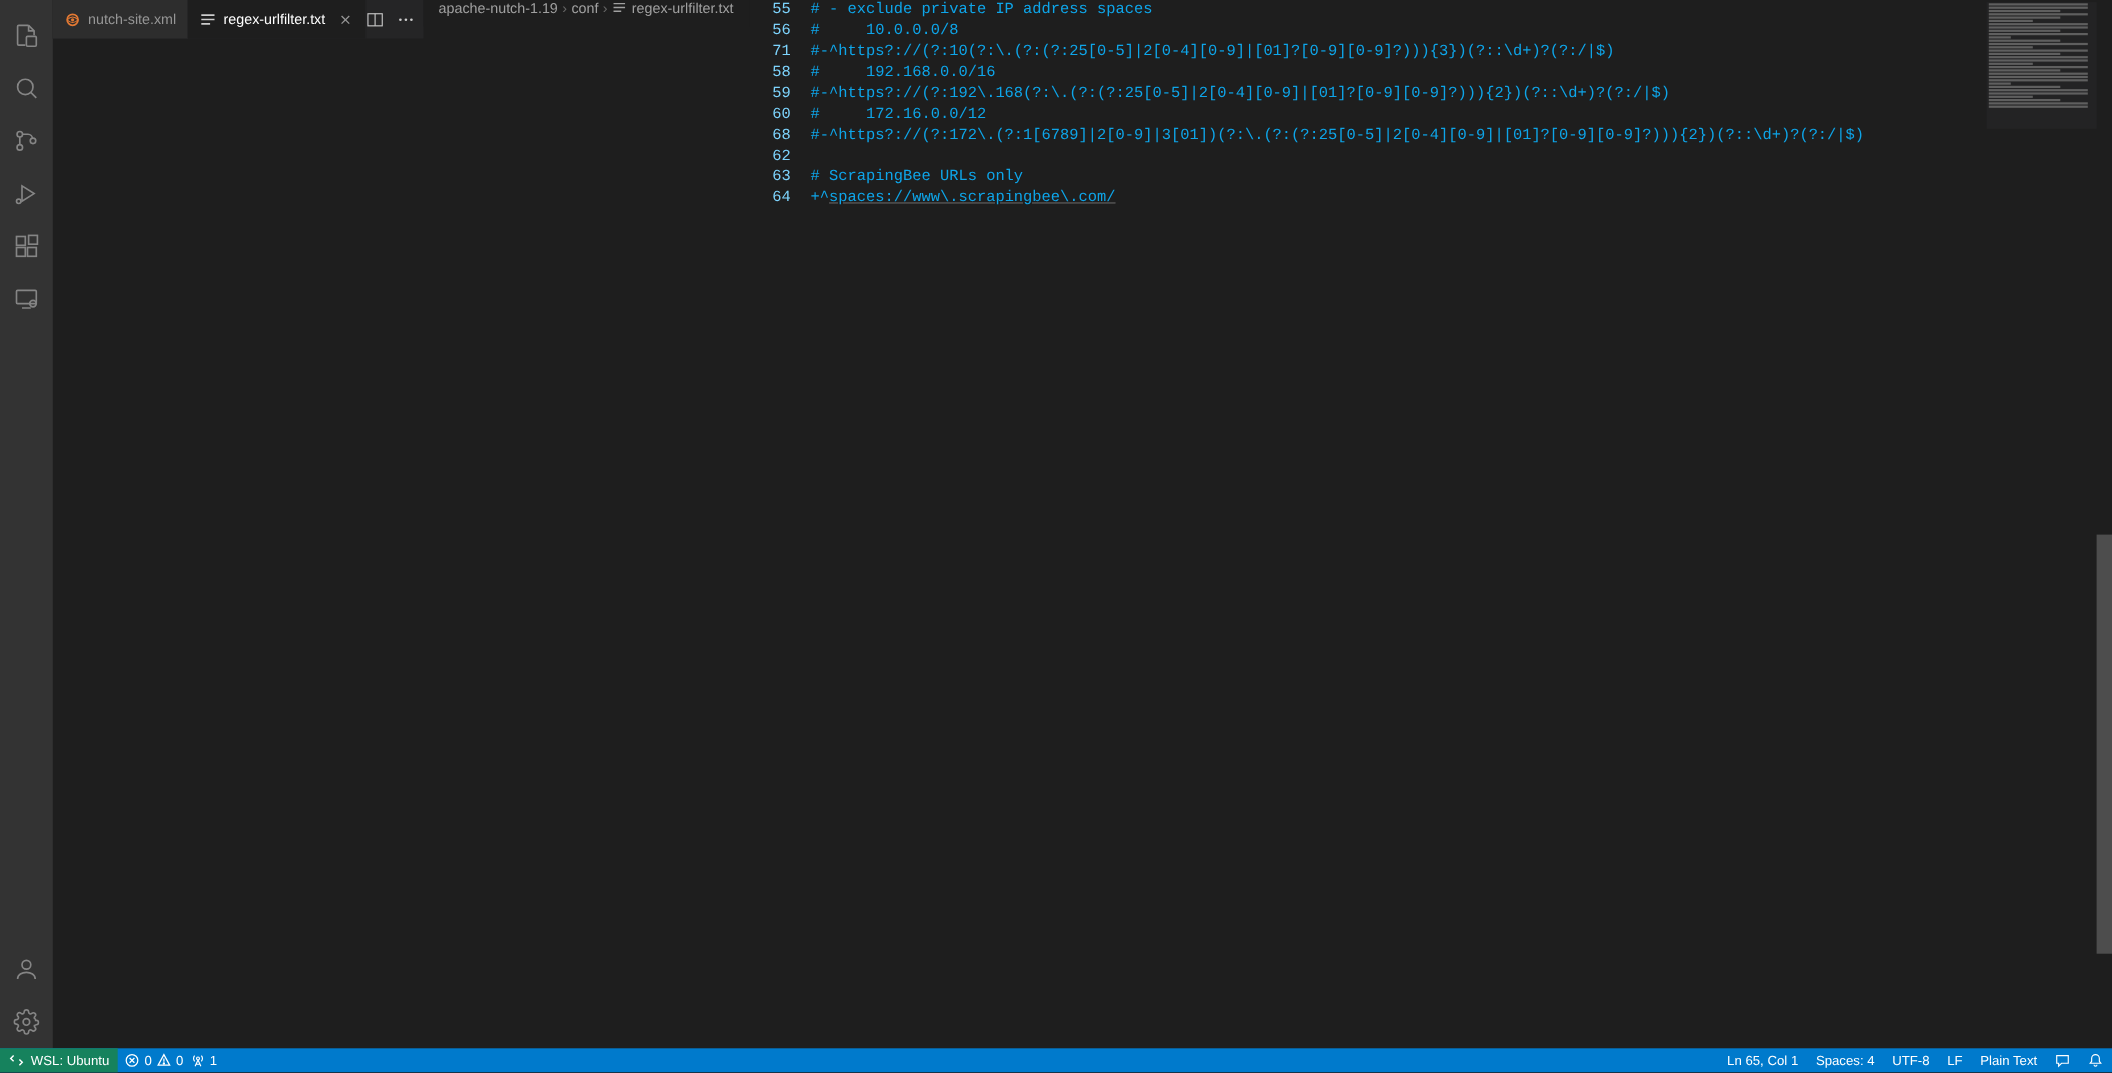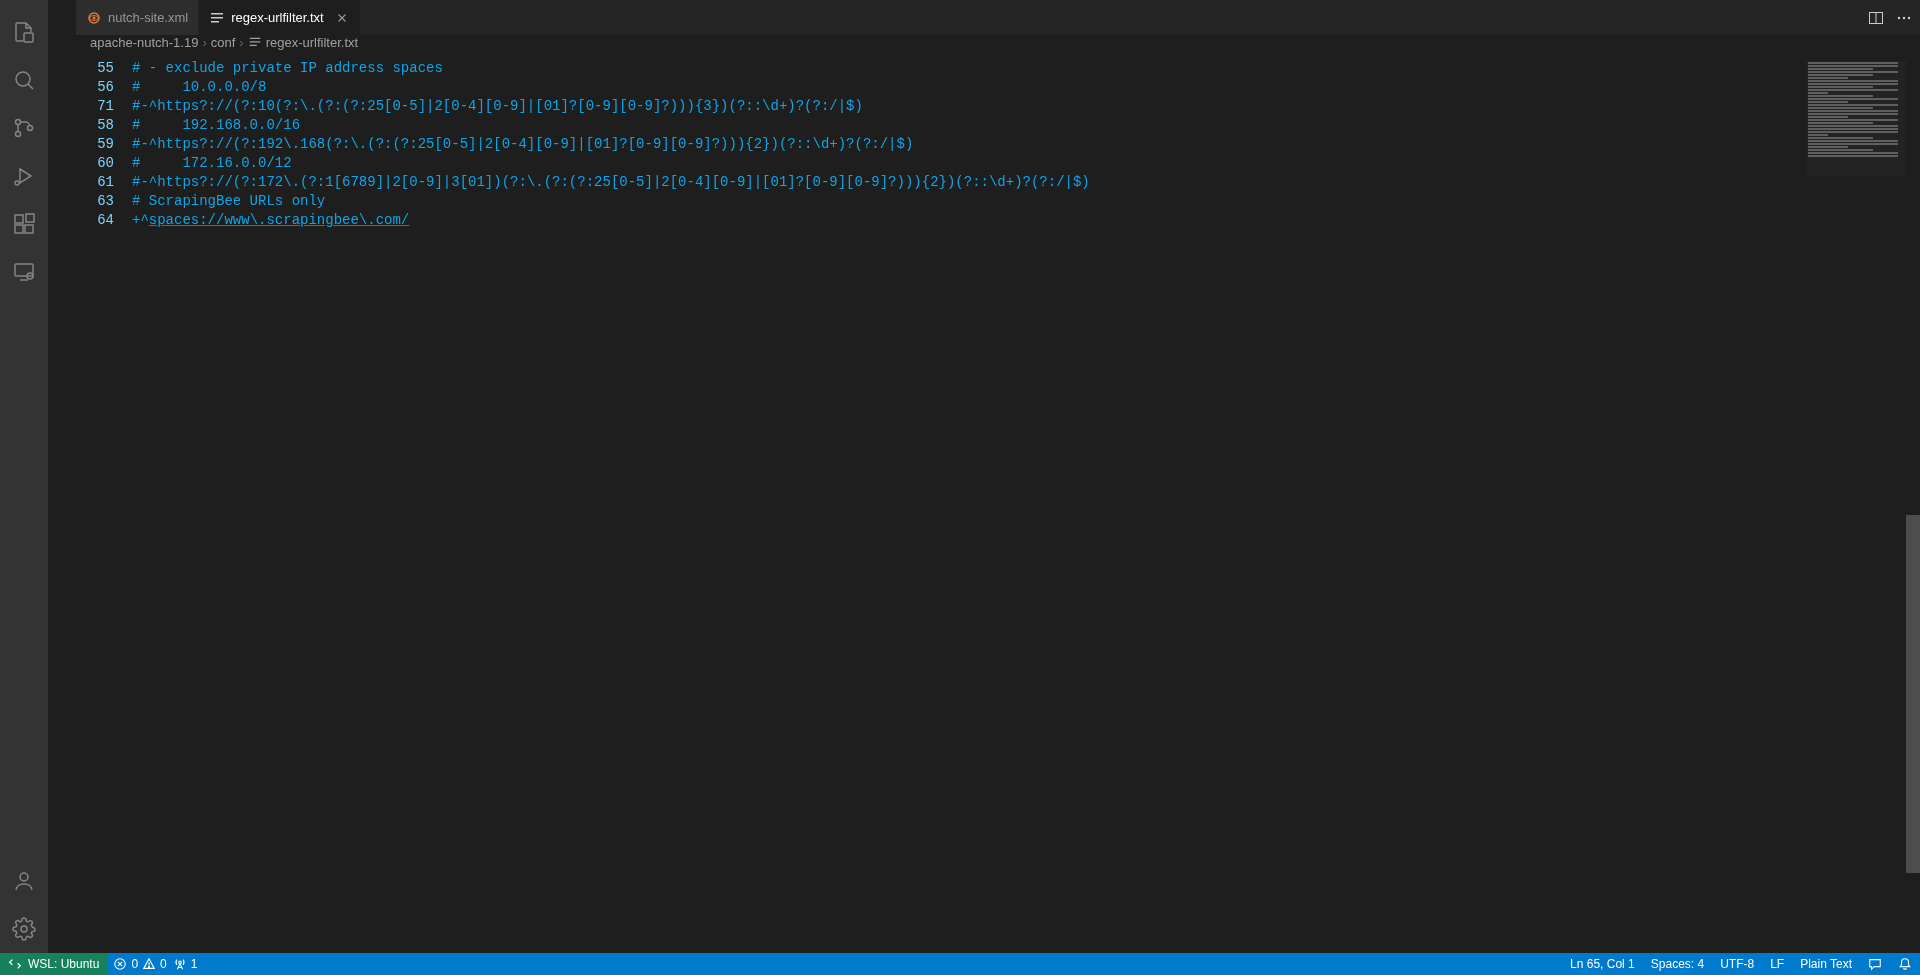--- a/index.html
+++ b/index.html
@@ -33,23 +33,22 @@
   display: flex;
   align-items: center;
   justify-content: center;
   color: #858585;
   cursor: pointer;
 }
 .activity-icon svg { width: 24px; height: 24px; }
 .editor-column {
   flex: 1;
   display: flex;
-  flex-direction: column;
+  flex-direction: row;
   min-width: 0;
-  margin-left: 28px;
 }
 .tabs-bar {
   height: 35px;
   background: #252526;
   display: flex;
   align-items: stretch;
 }
 .tab {
   display: flex;
   align-items: center;
@@ -302,21 +301,22 @@
     </div>
 
     <div class="editor-wrap">
       <div class="editor-scroll" id="editor-lines">
           <div class="code-line"><div class="gutter">55</div><div class="code-content"># - exclude private IP address spaces</div></div>
           <div class="code-line"><div class="gutter">56</div><div class="code-content">#     10.0.0.0/8</div></div>
           <div class="code-line"><div class="gutter">71</div><div class="code-content">#-^https?://(?:10(?:\.(?:(?:25[0-5]|2[0-4][0-9]|[01]?[0-9][0-9]?))){3})(?::\d+)?(?:/|$)</div></div>
           <div class="code-line"><div class="gutter">58</div><div class="code-content">#     192.168.0.0/16</div></div>
           <div class="code-line"><div class="gutter">59</div><div class="code-content">#-^https?://(?:192\.168(?:\.(?:(?:25[0-5]|2[0-4][0-9]|[01]?[0-9][0-9]?))){2})(?::\d+)?(?:/|$)</div></div>
           <div class="code-line"><div class="gutter">60</div><div class="code-content">#     172.16.0.0/12</div></div>
-          <div class="code-line"><div class="gutter">61</div><div class="code-content">#-^https?://(?:172\.(?:1[6789]|2[0-9]|3[01])(?:\.(?:(?:25[0-5]|2[0-4][0-9]|[01]?[0-9][0-9]?))){2})(?::\d+)?(?:/|$)</div></div>
+          <div class="code-line"><div class="gutter">68</div><div class="code-content">#-^https?://(?:172\.(?:1[6789]|2[0-9]|3[01])(?:\.(?:(?:25[0-5]|2[0-4][0-9]|[01]?[0-9][0-9]?))){2})(?::\d+)?(?:/|$)</div></div>
+          <div class="code-line"><div class="gutter">62</div><div class="code-content"></div></div>
           <div class="code-line"><div class="gutter">63</div><div class="code-content"># ScrapingBee URLs only</div></div>
           <div class="code-line"><div class="gutter">64</div><div class="code-content">+^<span class="link-segment">spaces://www\.scrapingbee\.com/</span></div></div>
         </div>
       <div class="minimap">
         <div class="minimap-line long"></div>
           <div class="minimap-line long"></div>
           <div class="minimap-line med"></div>
         <div class="minimap-line long"></div>
           <div class="minimap-line med"></div>
           <div class="minimap-line short"></div>

